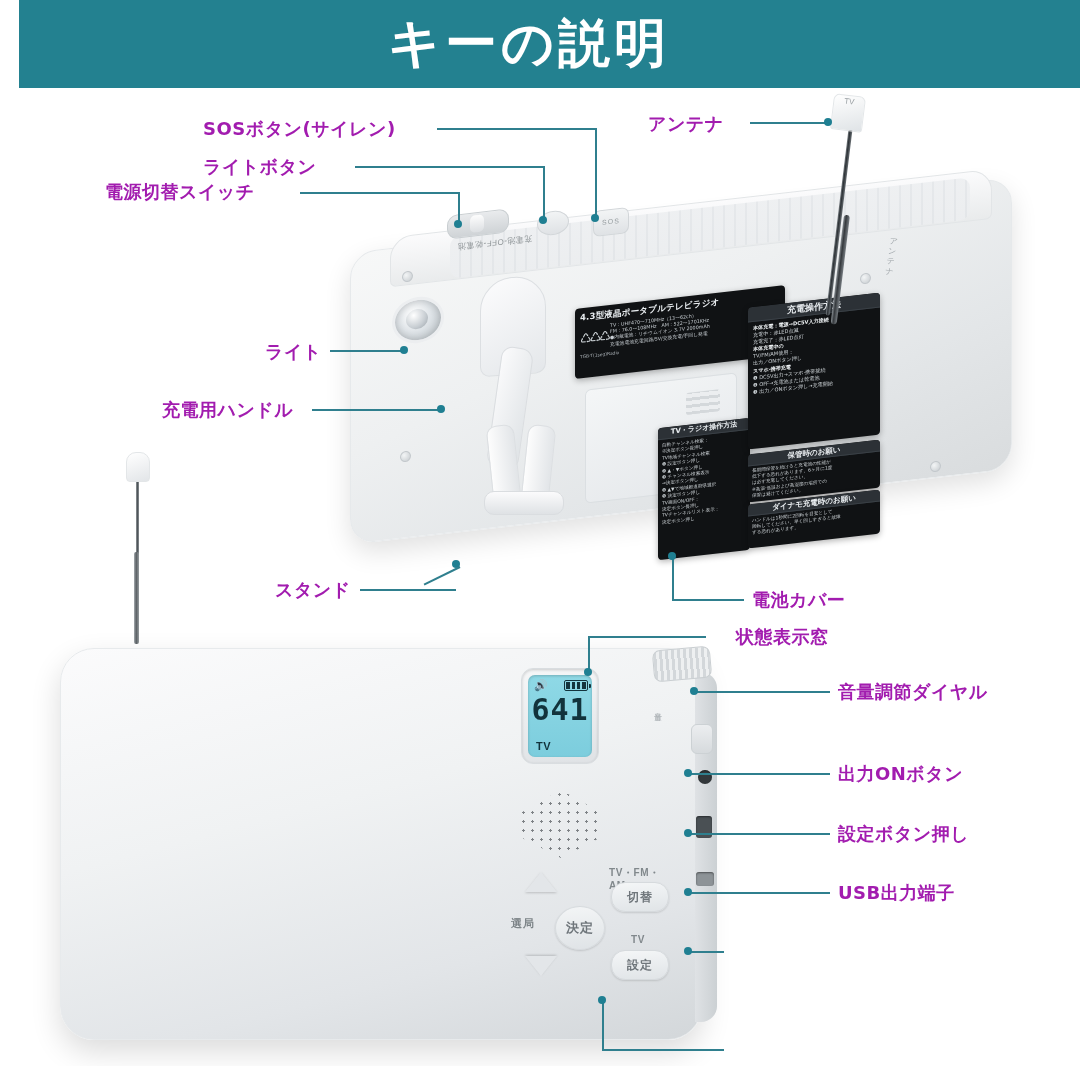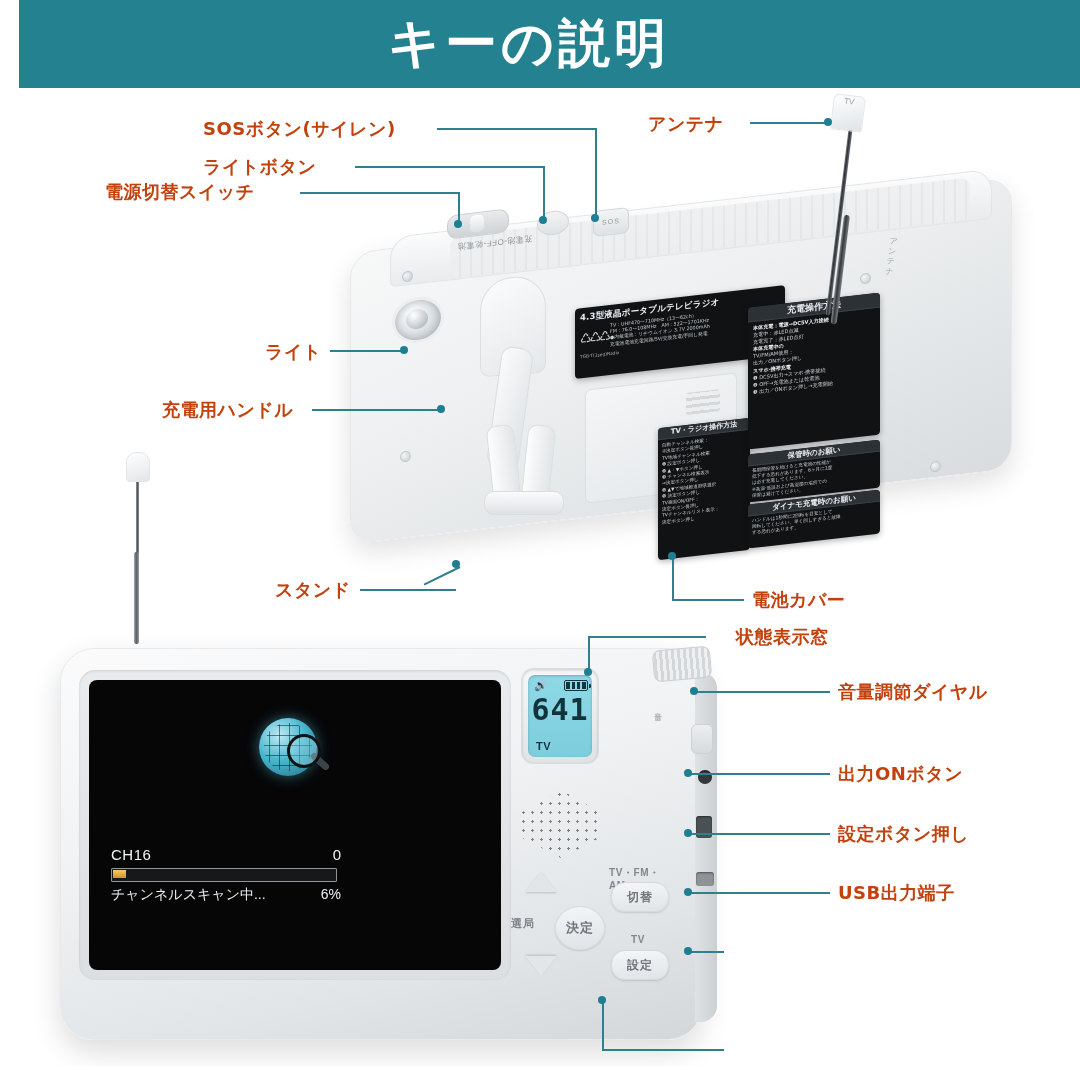--- a/index.html
+++ b/index.html
@@ -19,21 +19,21 @@
   }
   .header-title{
     color:#ffffff;font-size:52px;font-weight:700;letter-spacing:4px;
     font-family:"DejaVu Sans","Liberation Sans",sans-serif;
     transform:translateX(-30px);
   }
 
   
   .callout{
     position:absolute;
-    color:#c2410c;
+    color:#a21caf;
     font-size:18px;
     font-weight:700;
     white-space:nowrap;
     font-family:"DejaVu Sans","Liberation Sans",sans-serif;
     letter-spacing:0.5px;
   }
   .leader{
     position:absolute;background:#2f7f8e;height:2px;
   }
   .leader.v{width:2px;height:auto;}
@@ -545,41 +545,20 @@
 
     <div class="fu-shell"></div>
     <div class="sideband"></div>
     <div class="dial"></div>
     <div class="outbtn"></div>
     <div class="port ear"></div>
     <div class="port usb"></div>
     <div class="port micro"></div>
     <div class="sidetext-dn">音量</div>
 
-    <div class="fu-inner">
-      <div class="screen">
-        <div class="globe">
-          <div class="ball"></div>
-          <div class="meridian"></div>
-          <div class="handle-m"></div>
-          <div class="lens"></div>
-        </div>
-        <div class="scan-row">
-          <span class="scan-ch">CH16</span>
-          <span class="scan-num">0</span>
-        </div>
-        <div class="scan-bar">
-          <div class="fill" id="scan-fill" style="width: 6%;"></div>
-        </div>
-        <div class="scan-bot">
-          <span class="scan-msg">チャンネルスキャン中...</span>
-          <span class="scan-pct">6%</span>
-        </div>
-      </div>
-    </div>
 
     <div class="lcd-frame">
       <div class="lcd">
         <div class="lcd-icons">
           <span class="spk">🔊</span>
           <span class="batt">
               <i></i>
               <i></i>
               <i></i>
               <i></i>

